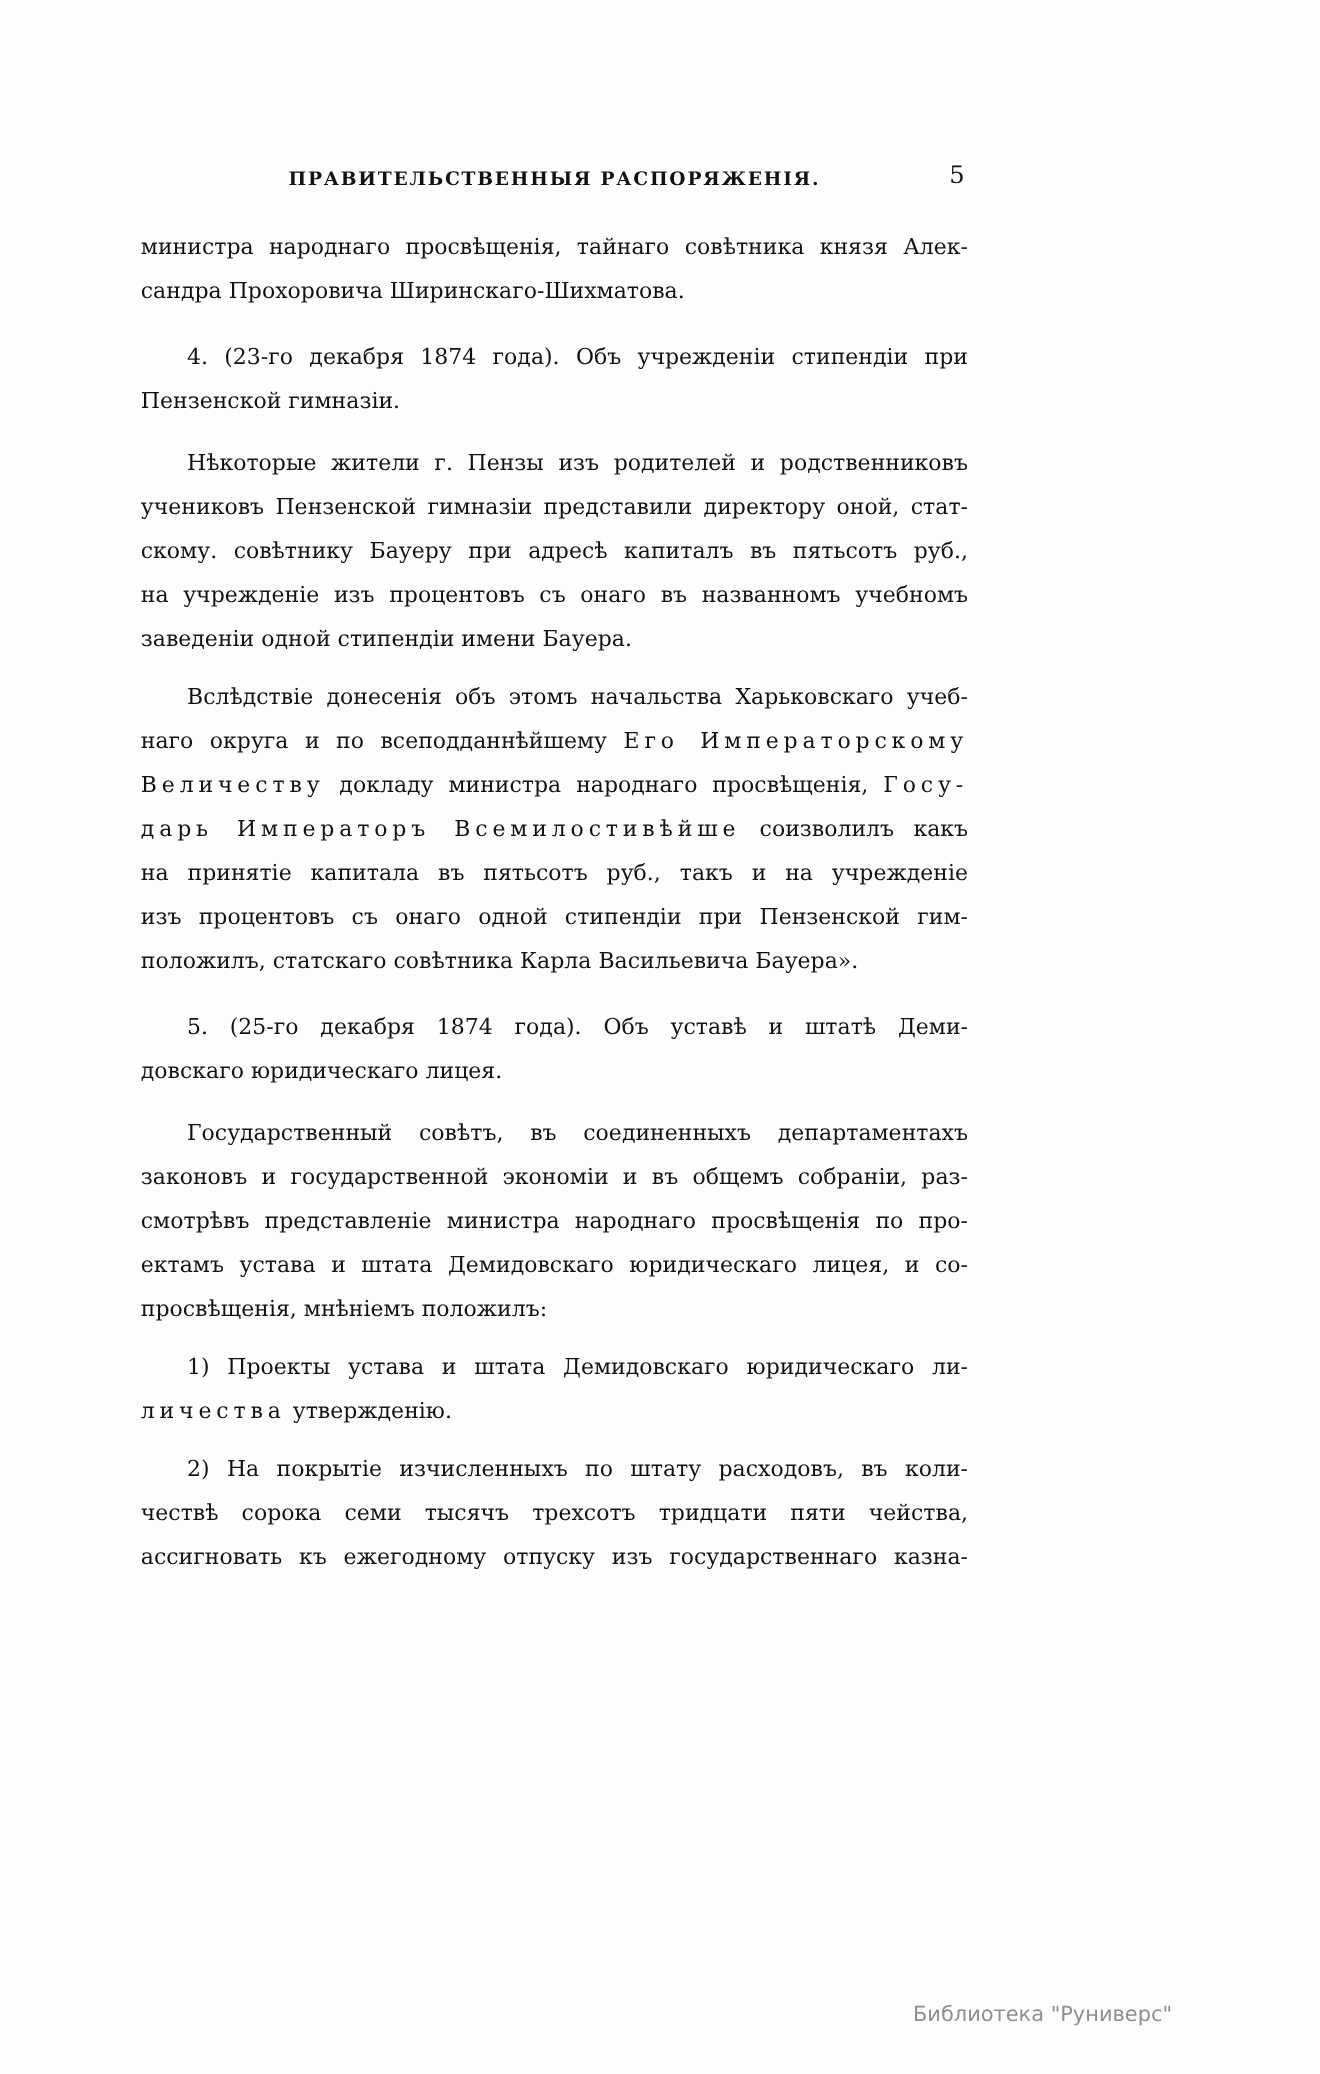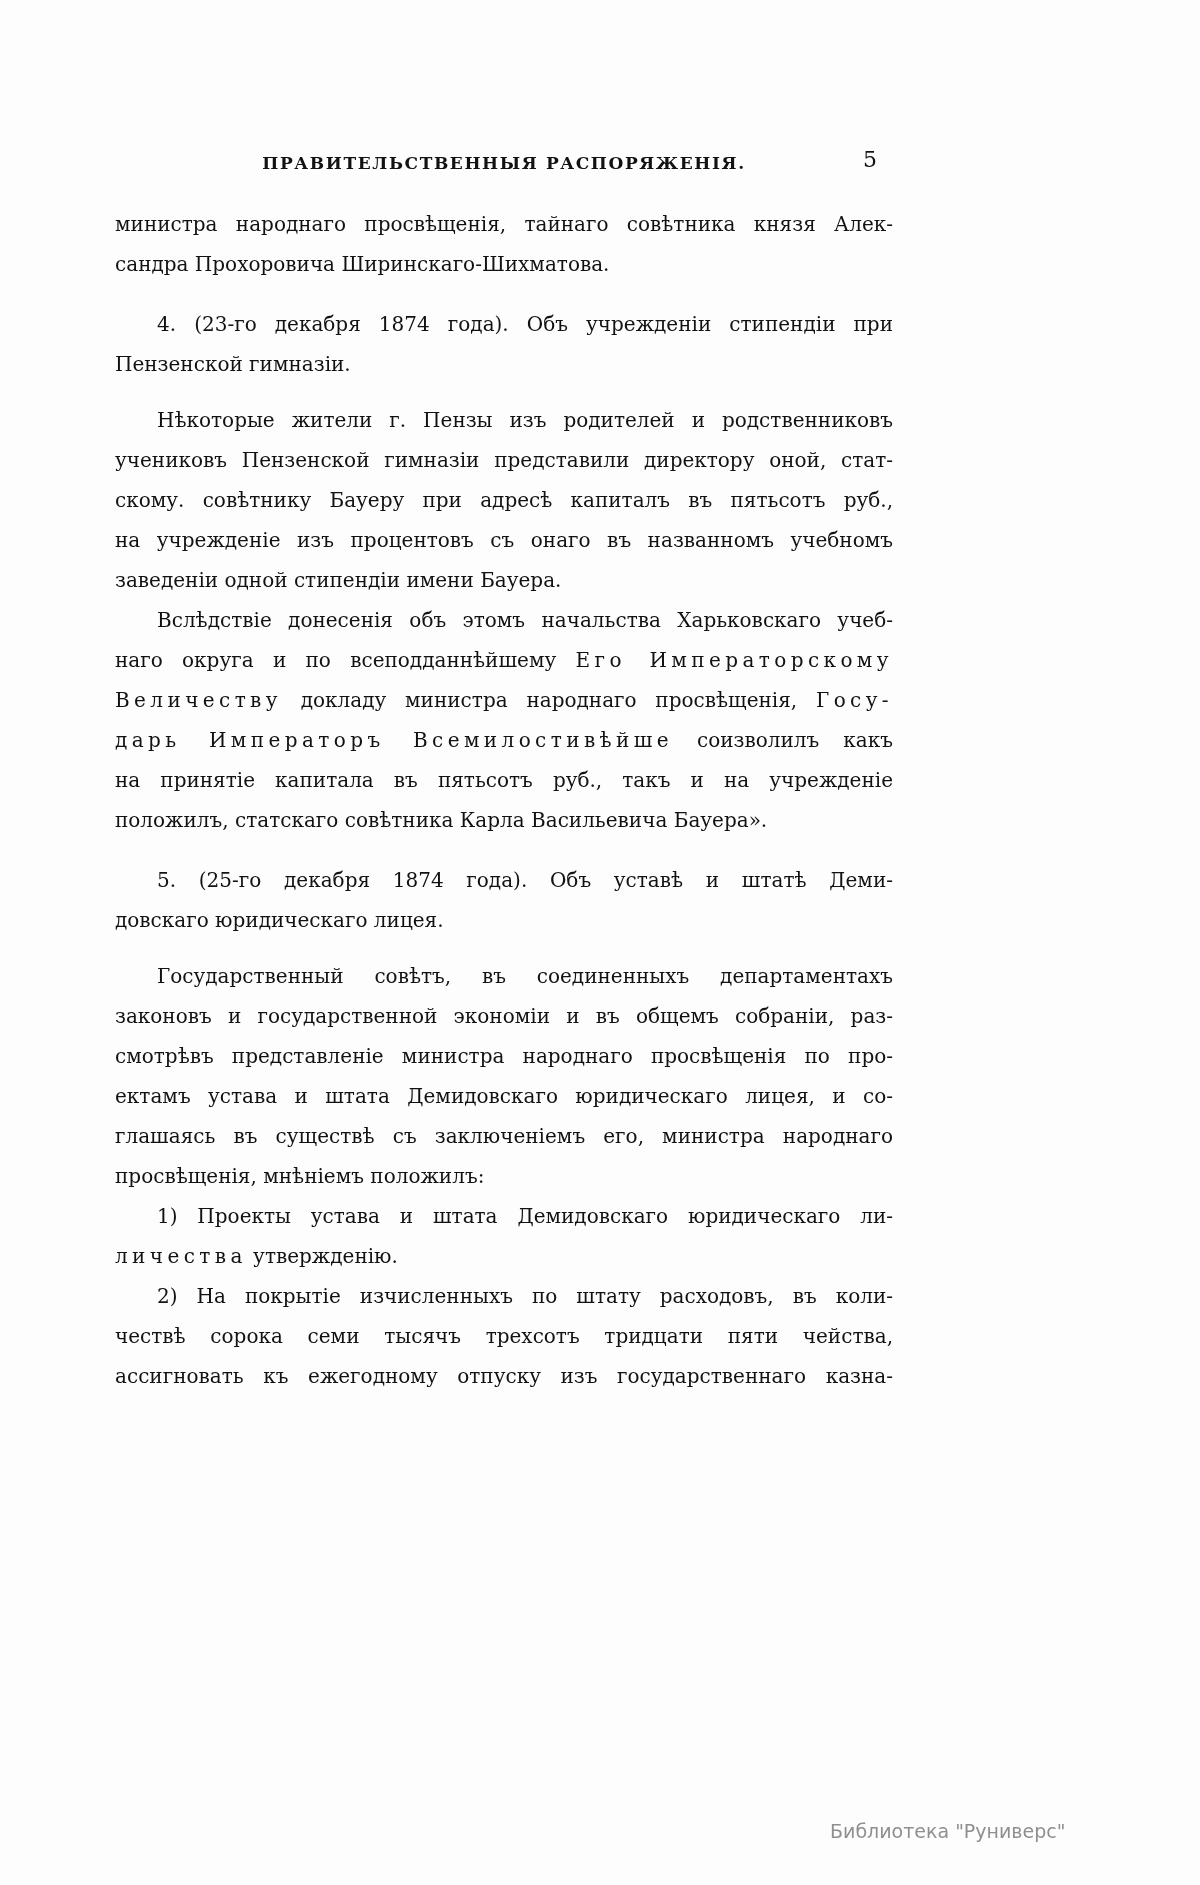--- a/index.html
+++ b/index.html
@@ -34,21 +34,21 @@
     position: absolute;
     right: 16px; top: -3px;
     font-size: 22px;
     letter-spacing: 0;
     font-weight: normal;
   }
   .column {
     margin-top: 28px;
     font-size: 20px;
   }
-  .block { margin: 0; }
+  .block { margin: 13px; }
   .kind-heading { margin-top: 20px; }
   .kind-lead    { margin-top: 16px; }
   .line {
     line-height: 40px;
     min-height: 40px;
     white-space: normal;
   }
   .just { text-align: justify; text-align-last: justify; }
   .left { text-align: left; text-align-last: left; }
   .ind  { text-indent: 42px; }
@@ -86,32 +86,32 @@
           <div class="line just"><span class="seg-n">скому. совѣтнику Бауеру при адресѣ капиталъ въ </span><span class="seg-i">пятьсотъ</span><span class="seg-n"> руб.,</span></div>
           <div class="line just"><span class="seg-n">на учрежденіе изъ процентовъ съ онаго въ названномъ учебномъ</span></div>
           <div class="line left"><span class="seg-n">заведеніи одной стипендіи имени Бауера.</span></div>
         </div>
         <div class="block kind-plain">
           <div class="line just ind"><span class="seg-n">Вслѣдствіе донесенія объ этомъ начальства Харьковскаго учеб-</span></div>
           <div class="line just"><span class="seg-n">наго округа и по всеподданнѣйшему </span><span class="seg-sp">Его Императорскому</span></div>
           <div class="line just"><span class="seg-sp">Величеству</span><span class="seg-n"> докладу министра народнаго просвѣщенія, </span><span class="seg-sp">Госу-</span></div>
           <div class="line just"><span class="seg-sp">дарь Императоръ Всемилостивѣйше</span><span class="seg-n"> соизволилъ какъ</span></div>
           <div class="line just"><span class="seg-n">на принятіе капитала въ пятьсотъ руб., такъ и на учрежденіе</span></div>
+          <div class="line just"><span class="seg-n">изъ процентовъ съ онаго одной стипендіи при Пензенской гим-</span></div>
           <div class="line left"><span class="seg-n">положилъ, статскаго совѣтника Карла Васильевича Бауера».</span></div>
         </div>
         <div class="block kind-heading">
           <div class="line just ind"><span class="seg-n">5. (25-го декабря 1874 года). </span><span class="seg-i">Объ уставѣ и штатѣ Деми-</span></div>
           <div class="line left"><span class="seg-i">довскаго юридическаго лицея.</span></div>
         </div>
         <div class="block kind-lead">
           <div class="line just ind"><span class="seg-n">Государственный совѣтъ, въ соединенныхъ департаментахъ</span></div>
           <div class="line just"><span class="seg-n">законовъ и государственной экономіи и въ общемъ собраніи, раз-</span></div>
           <div class="line just"><span class="seg-n">смотрѣвъ представленіе министра народнаго просвѣщенія по про-</span></div>
           <div class="line just"><span class="seg-n">ектамъ устава и штата Демидовскаго юридическаго лицея, и со-</span></div>
-          <div class="line just"><span class="seg-n">глашаясь въ существѣ съ заключеніемъ его, министра народнаго</span></div>
           <div class="line left"><span class="seg-n">просвѣщенія, </span><span class="seg-i">мнѣніемъ положилъ</span><span class="seg-n">:</span></div>
         </div>
         <div class="block kind-plain">
           <div class="line just ind"><span class="seg-n">1) Проекты устава и штата Демидовскаго юридическаго ли-</span></div>
           <div class="line left"><span class="seg-sp">личества</span><span class="seg-n"> утвержденію.</span></div>
         </div>
         <div class="block kind-plain">
           <div class="line just ind"><span class="seg-n">2) На покрытіе изчисленныхъ по штату расходовъ, въ коли-</span></div>
           <div class="line just"><span class="seg-n">чествѣ </span><span class="seg-i">сорока семи тысячъ трехсотъ тридцати пяти</span><span class="seg-n"> чейства,</span></div>
           <div class="line just"><span class="seg-n">ассигновать къ ежегодному отпуску изъ государственнаго казна-</span></div>

